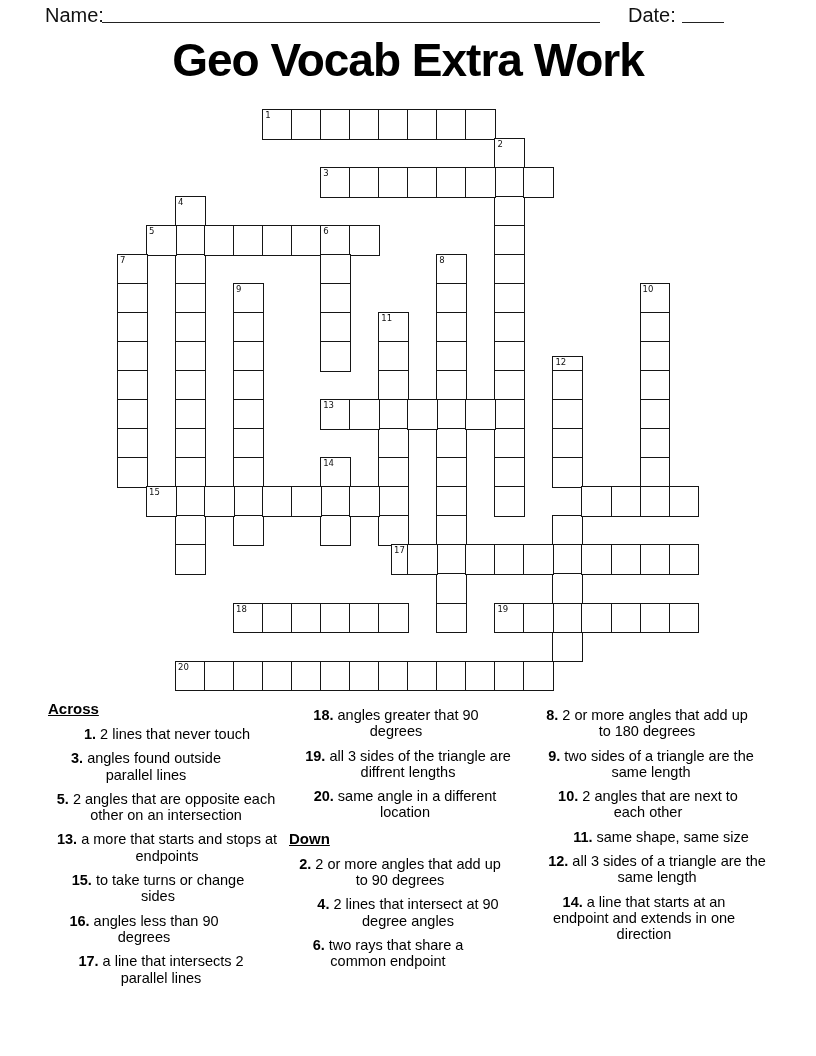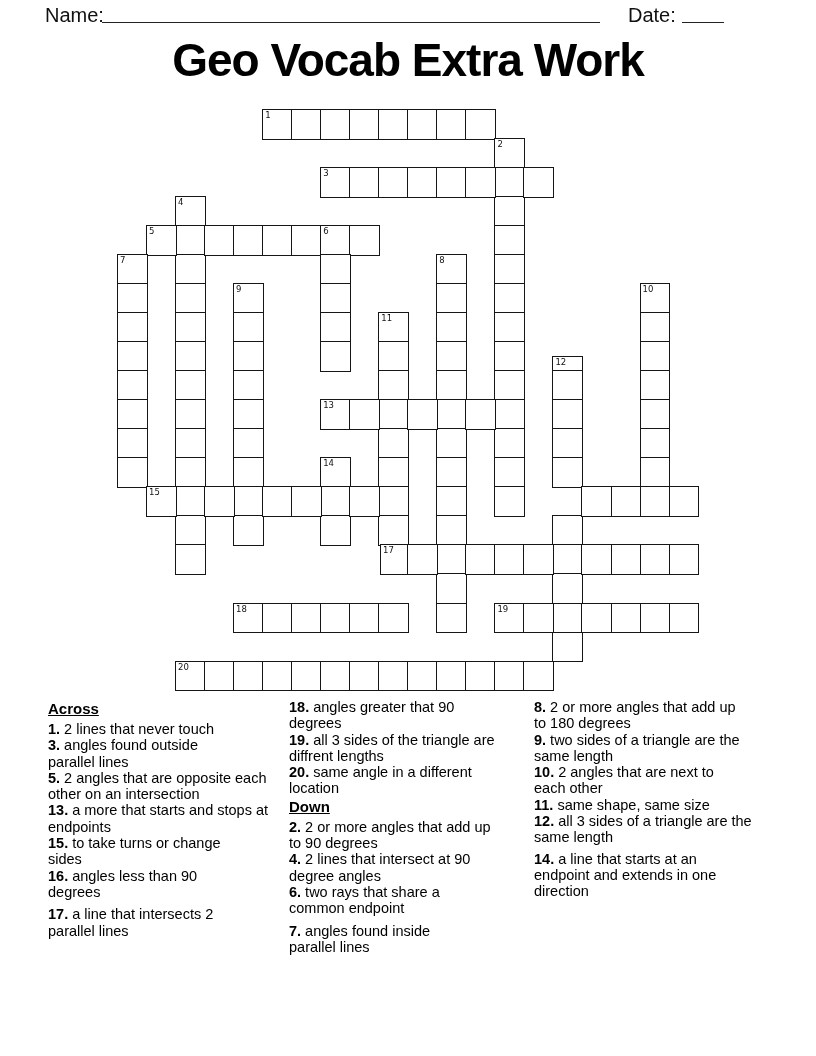--- a/index.html
+++ b/index.html
@@ -21,21 +21,21 @@
         border:1.6px solid #161616;background:#fff;}
   .cnum{position:absolute;top:0px;left:2px;font-size:8.5px;line-height:10px;
         font-family:"DejaVu Sans",sans-serif;color:#111;}
   
   .clue-col{position:absolute;top:699px;}
   .col1{left:48px;width:238px;}
   .col2{left:289px;width:238px;}
   .col3{left:534px;width:254px;}
   .heading{font-size:15px;font-weight:700;text-decoration:underline;
            line-height:19px;margin:0 0 3px 0;}
-  .clue{font-size:14.5px;line-height:16.3px;margin:0;}
+  .clue{font-size:14.5px;line-height:16.3px;margin:8px;text-align:center;}
   .clue b{font-weight:700;}
   
   .clue[data-num="3"]{max-width:180px}
   .clue[data-num="5"]{max-width:220px}
   .clue[data-num="13"]{max-width:232px}
   .clue[data-num="15"]{max-width:204px}
   .clue[data-num="16"]{max-width:176px}
   .clue[data-num="17"]{max-width:210px;margin-top:6px}
   .clue[data-num="18"]{max-width:198px}
   .clue[data-num="19"]{max-width:224px}
@@ -177,21 +177,21 @@
       <div class="cell" style="left: 261.27px; top: 203.21px;">
         <span class="cnum">11</span>
       </div>
       <div class="cell" style="left: 261.27px; top: 232.24px;"></div>
       <div class="cell" style="left: 261.27px; top: 261.27px;"></div>
       <div class="cell" style="left: 261.27px; top: 290.3px;"></div>
       <div class="cell" style="left: 261.27px; top: 319.33px;"></div>
       <div class="cell" style="left: 261.27px; top: 348.36px;"></div>
       <div class="cell" style="left: 261.27px; top: 377.39px;"></div>
       <div class="cell" style="left: 261.27px; top: 406.42px;"></div>
-      <div class="cell" style="left: 263px; top: 435.45px;">
+      <div class="cell" style="left: 274px; top: 435.45px;">
         <span class="cnum">17</span>
       </div>
       <div class="cell" style="left: 435.45px; top: 224px; margin-top: 23px;">
         <span class="cnum">12</span>
       </div>
       <div class="cell" style="left: 435.45px; top: 261.27px;"></div>
       <div class="cell" style="left: 435.45px; top: 290.3px;"></div>
       <div class="cell" style="left: 435.45px; top: 319.33px;"></div>
       <div class="cell" style="left: 435.45px; top: 348.36px;"></div>
       <div class="cell" style="left: 435.45px; top: 377.39px; margin-left: 40px;">
@@ -275,21 +275,20 @@
       <div class="clue" data-num="17"><b>17.</b><span> a line that intersects 2 parallel lines</span></div>
     </div>
   <div class="clue-col col2">
       <div class="clue" data-num="18"><b>18.</b><span> angles greater that 90 degrees</span></div>
       <div class="clue" data-num="19"><b>19.</b><span> all 3 sides of the triangle are diffrent lengths</span></div>
       <div class="clue" data-num="20"><b>20.</b><span> same angle in a different location</span></div>
       <div class="heading">Down</div>
       <div class="clue" data-num="2"><b>2.</b><span> 2 or more angles that add up to 90 degrees</span></div>
       <div class="clue" data-num="4"><b>4.</b><span> 2 lines that intersect at 90 degree angles</span></div>
       <div class="clue" data-num="6"><b>6.</b><span> two rays that share a common endpoint</span></div>
-      <div class="clue" data-num="7"><b>7.</b><span> angles found inside parallel lines</span></div>
     </div>
   <div class="clue-col col3">
       <div class="clue" data-num="8"><b>8.</b><span> 2 or more angles that add up to 180 degrees</span></div>
       <div class="clue" data-num="9"><b>9.</b><span> two sides of a triangle are the same length</span></div>
       <div class="clue" data-num="10"><b>10.</b><span> 2 angles that are next to each other</span></div>
       <div class="clue" data-num="11"><b>11.</b><span> same shape, same size</span></div>
       <div class="clue" data-num="12"><b>12.</b><span> all 3 sides of a triangle are the same length</span></div>
       <div class="clue" data-num="14"><b>14.</b><span> a line that starts at an endpoint and extends in one direction</span></div>
     </div>
 

